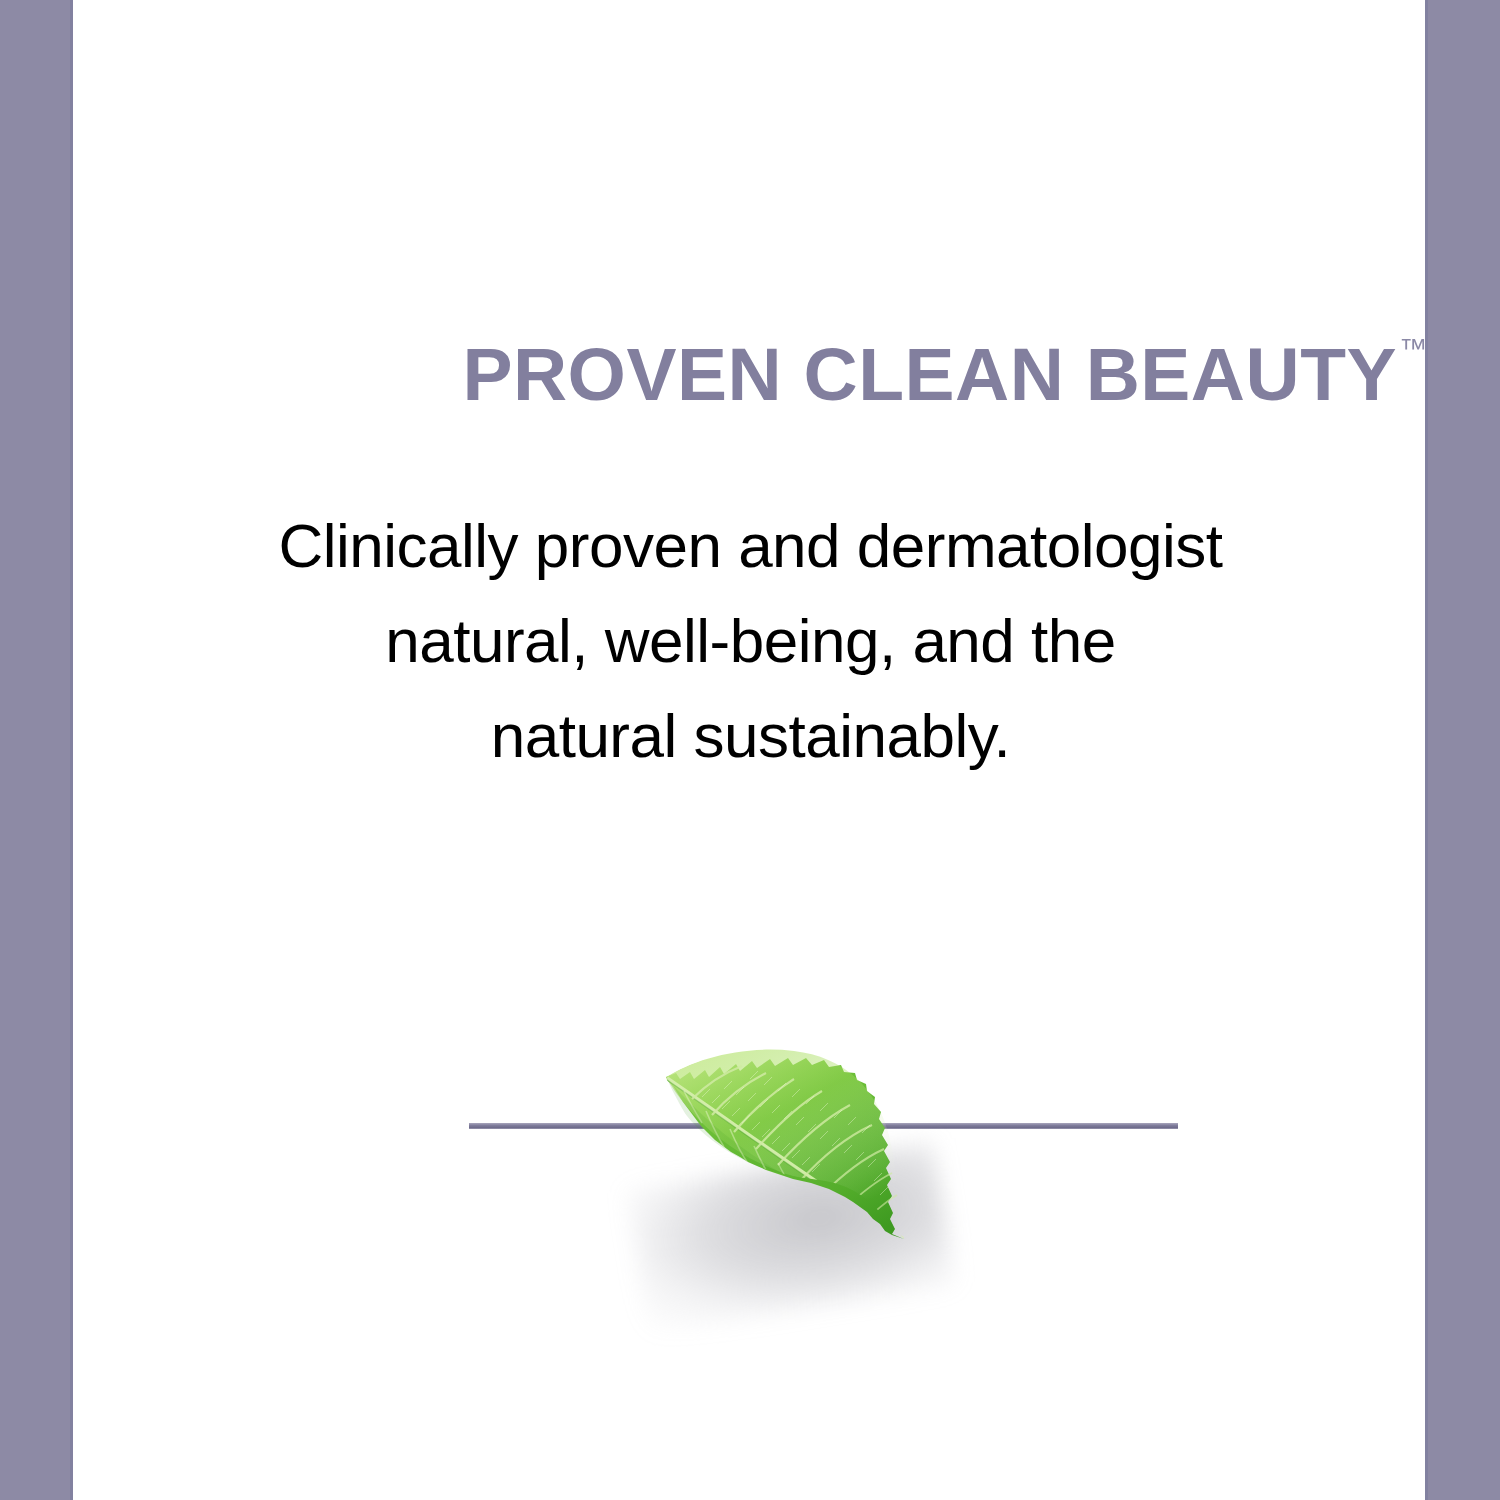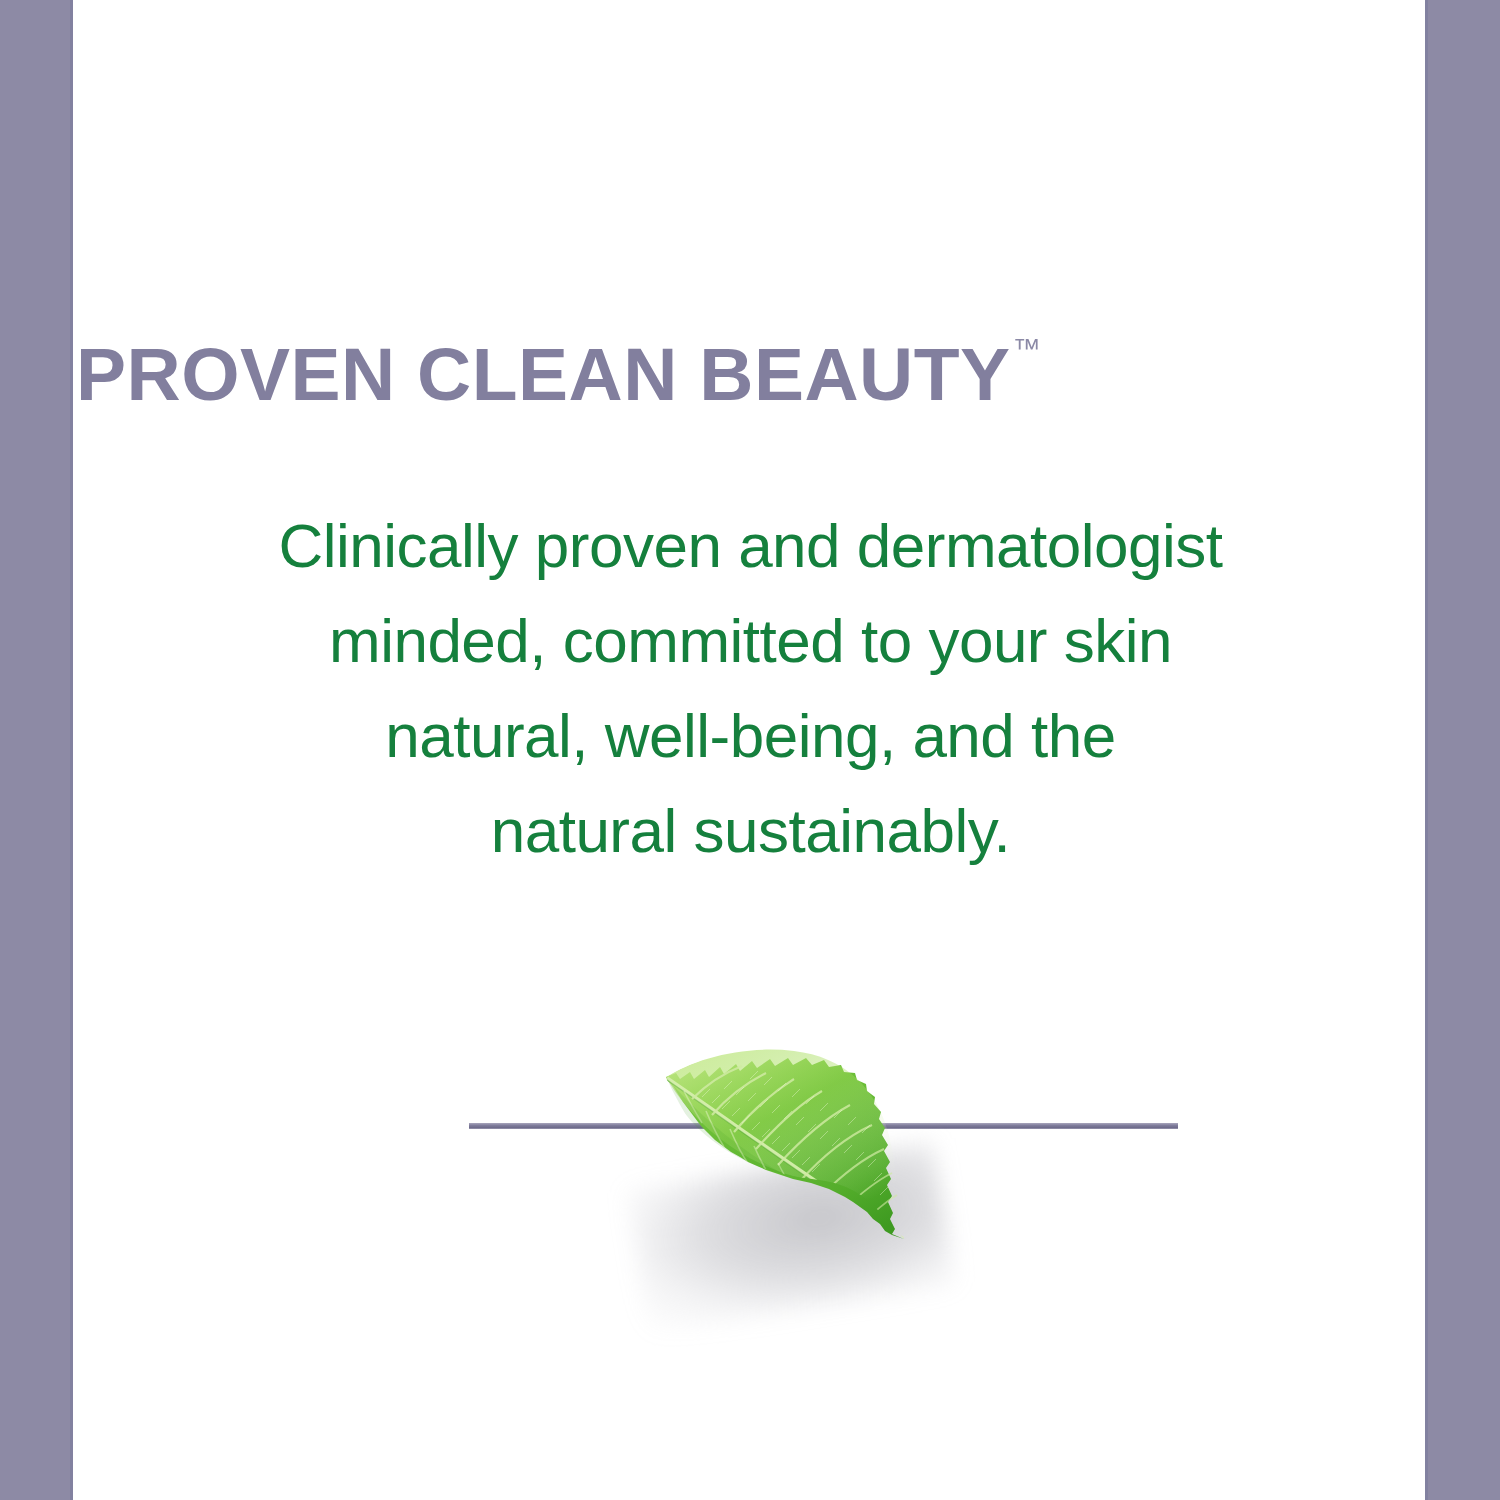--- a/index.html
+++ b/index.html
@@ -54,21 +54,21 @@
     height: 1500px;
     background: #ffffff;
   }
 
   
   .headline {
     position: absolute;
     left: 0;
     top: 337px;
     width: 100%;
-    text-align: left;
+    text-align: right;
     color: #827f9e;
     font-family: "Liberation Sans", sans-serif;
     font-weight: bold;
     font-size: 75px;
     letter-spacing: 0.5px;
     line-height: 1;
     white-space: nowrap;
   }
   .headline .tm {
     font-size: 28px;
@@ -82,21 +82,21 @@
   }
 
   
   .body-copy {
     position: absolute;
     left: 50%;
     transform: translateX(-50%);
     top: 498px;
     width: 1180px;
     text-align: center;
-    color: #15803d;
+    color: #000000;
     font-family: "Liberation Sans", sans-serif;
     font-weight: normal;
     font-size: 62px;
     line-height: 95px;
     letter-spacing: -0.5px;
   }
   .body-copy .line { display: block; white-space: nowrap; }
 
   
   .emblem {
@@ -153,21 +153,20 @@
   <div class="band band-right"></div>
 
   <div class="card">
 
     <div class="headline">
       <span>PROVEN CLEAN BEAUTY</span><span class="tm">™</span>
     </div>
 
     <div class="body-copy">
       <span class="line">Clinically proven and dermatologist</span>
-      <span class="line">minded, committed to your skin</span>
       <span class="line">natural, well-being, and the</span>
       <span class="line">natural sustainably.</span>
     </div>
 
     <div class="emblem">
 
       <div class="divider"></div>
 
       <div class="leaf-shadow"></div>
 

